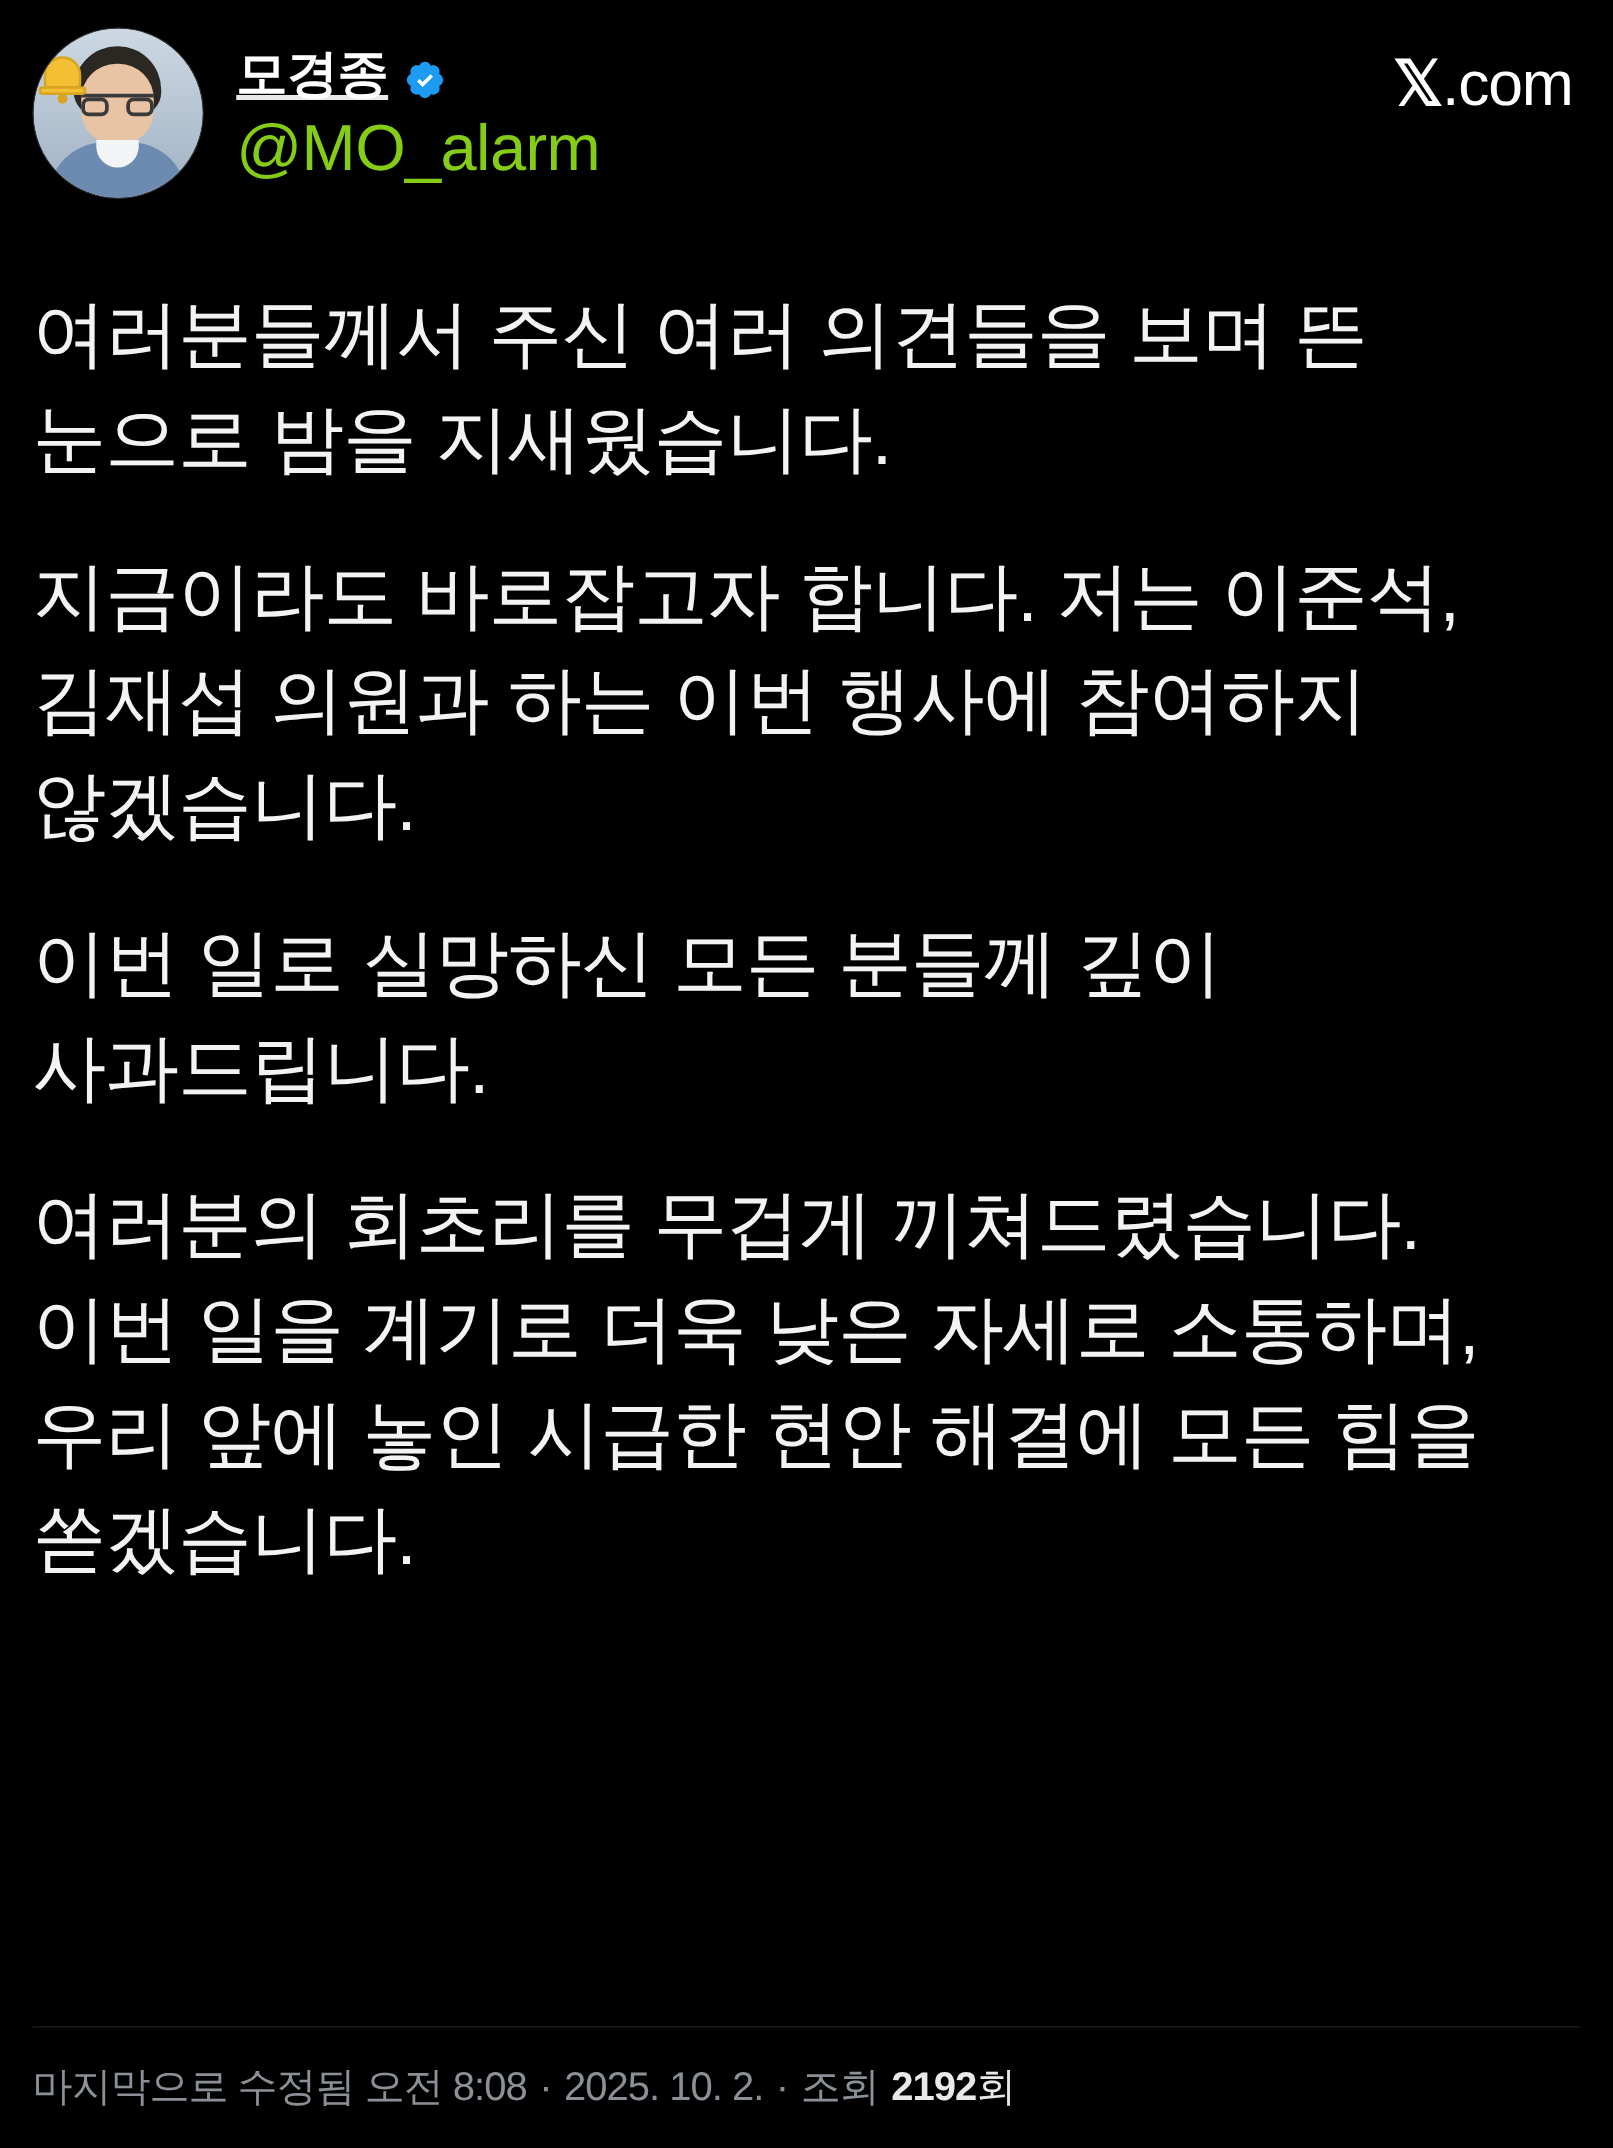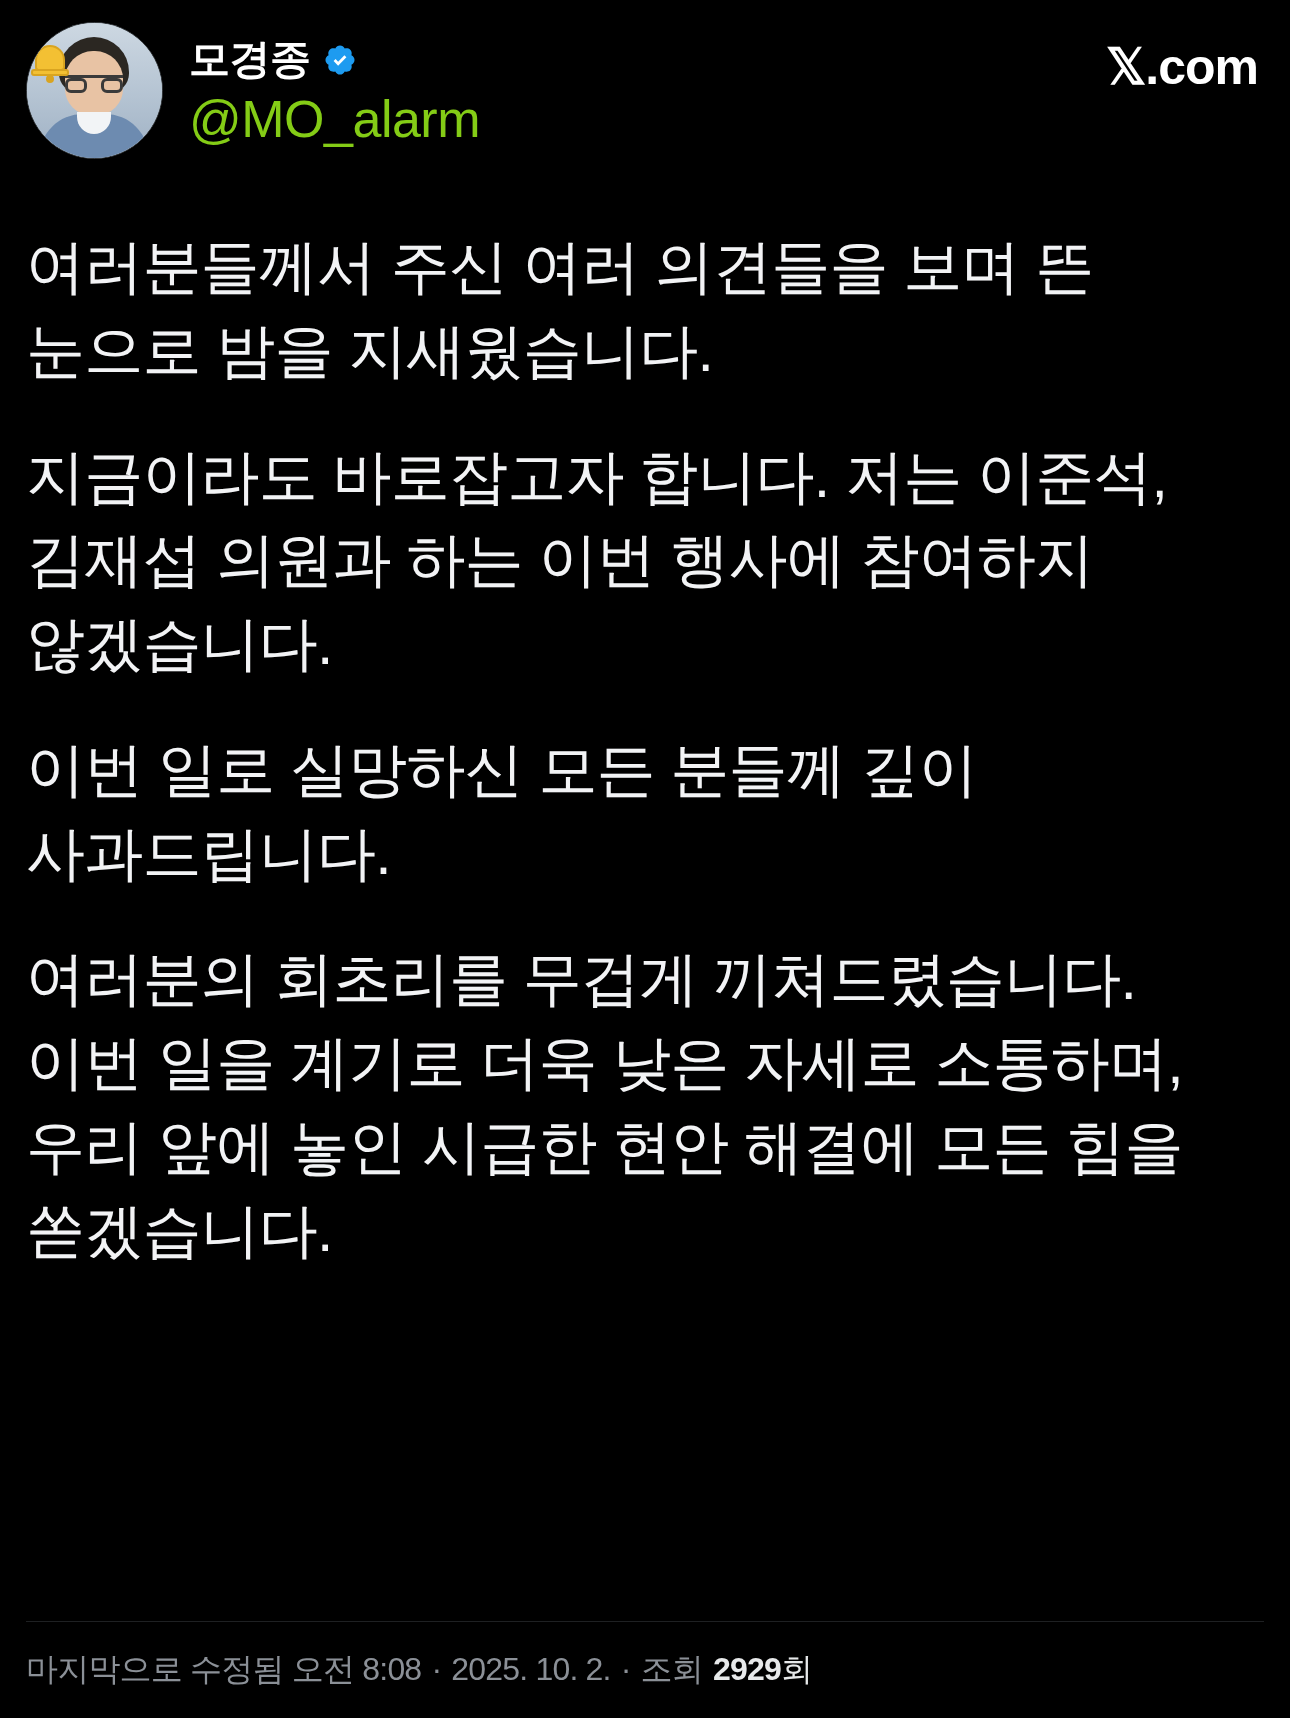--- a/index.html
+++ b/index.html
@@ -152,21 +152,22 @@
   }
 
   .names {
     margin-left: 26px;
     padding-top: 16px;
     display: flex;
     flex-direction: column;
   }
   .display-row {
     display: flex;
-    align-items: center;
+    align-items: flex-end;
+    text-decoration: underline;
   }
   .display-name {
     font-size: 41px;
     font-weight: bold;
     color: #ffffff;
     letter-spacing: -0.5px;
     line-height: 1.05;
   }
   .verified-badge {
     margin-left: 12px;
@@ -190,21 +191,21 @@
   }
   .brand .x-glyph {
     font-size: 50px;
     font-weight: bold;
     color: #ffffff;
     line-height: 1;
     letter-spacing: -1px;
   }
   .brand .dotcom {
     font-size: 50px;
-    font-weight: bold;
+    font-weight: normal;
     color: #ffffff;
     line-height: 1;
     letter-spacing: -1px;
   }
 
   
   .tweet-body {
     flex: 1 1 auto;
     padding-top: 54px;
     font-size: 59px;
@@ -297,17 +298,17 @@
   </div>
 
   <div class="footer">
     <span>마지막으로 수정됨</span>
     <span>&nbsp;</span>
     <span>오전 8:08</span>
     <span class="sep">·</span>
     <span>2025. 10. 2.</span>
     <span class="sep">·</span>
     <span>조회</span>
-    <span class="views-count">2929</span>
+    <span class="views-count">2192</span>
     <span class="views-suffix">회</span>
   </div>
 
 </div>
 
 </body></html>

